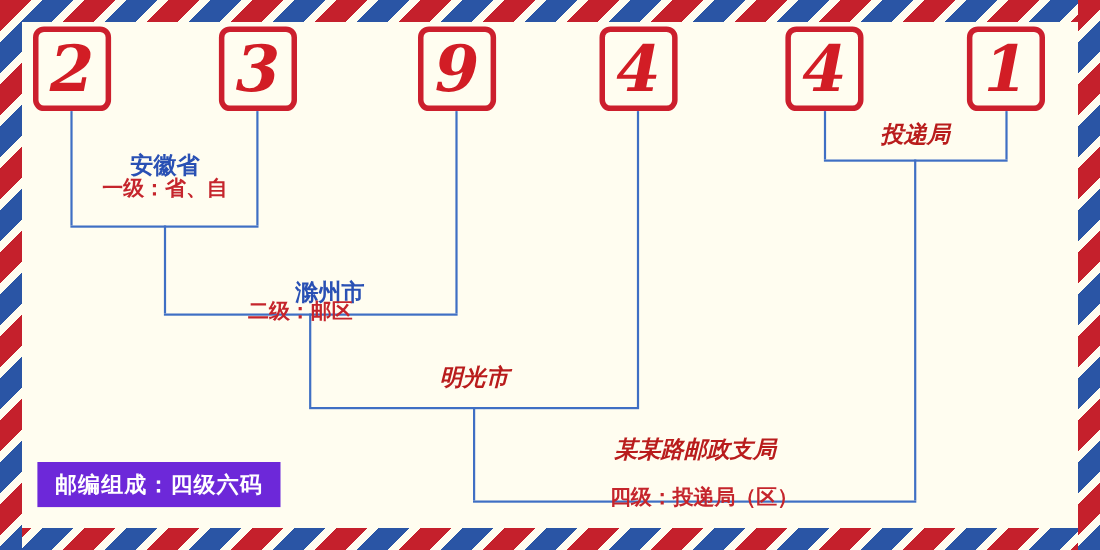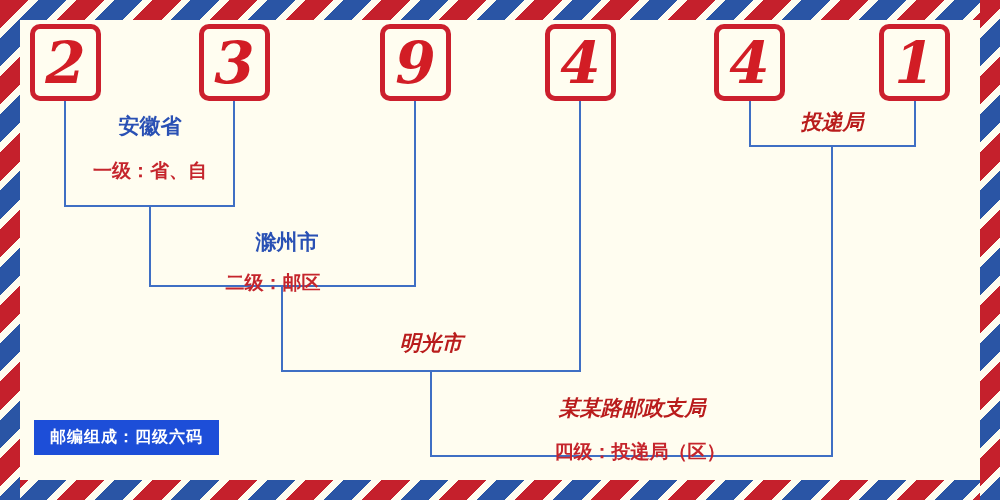--- a/index.html
+++ b/index.html
@@ -35,29 +35,29 @@
     font-size:58px; line-height:1; color:#d21d25;
   }
 
   
   .vline { position:absolute; width:2px; background:#3f6fc4; }
   .hline { position:absolute; height:2px; background:#3f6fc4; }
 
   
   .name, .desc { position:absolute; transform:translateX(-50%); white-space:nowrap; }
   .name { font-weight:bold; font-size:21px; }
-  .name-blue { color:#2950b4; }
+  .name-blue { color:#2950b4;margin-top:24px; }
   .name-dark { color:#b91c1c;font-style:italic; }
   .desc { font-size:19px; font-weight:bold; color:#c5252c;margin-top:14px; }
 
   
   .badge {
     position:absolute; left:34px; top:420px;
-    background:#1d4ed8; color:#ffffff;
-    font-size:16px; font-weight:bold; padding:7px 16px;
+    background:#6d28d9; color:#ffffff;
+    font-size:20px; font-weight:bold; padding:7px 16px;
     letter-spacing:1px;
   }
 </style>
 </head>
 <body>
 
 <div class="canvas">
 
   <div class="border-strip border-h bt"></div>
   <div class="border-strip border-h bb"></div>
@@ -99,21 +99,21 @@
   <div class="vline" style="left:914px;top:101px;height:44px"></div>
   <div class="hline" style="left:749px;top:145px;width:167px"></div>
 
   <div class="vline" style="left:430px;top:370px;height:85px"></div>
   <div class="vline" style="left:831px;top:145px;height:310px"></div>
   <div class="hline" style="left:430px;top:455px;width:403px"></div>
 
   <div class="name name-blue" style="left:150px;top:112px">安徽省</div>
   <div class="desc" style="left:150px;top:144px">一级：省、自</div>
 
-  <div class="name name-blue" style="left:287px;top:228px">滁州市</div>
+  <div class="name name-blue" style="left:300px;top:228px">滁州市</div>
   <div class="desc" style="left:273px;top:256px">二级：邮区</div>
 
   <div class="name name-dark" style="left:431px;top:329px">明光市</div>
 
   <div class="name name-dark" style="left:632px;top:394px">某某路邮政支局</div>
   <div class="desc" style="left:640px;top:425px">四级：投递局（区）</div>
 
   <div class="name name-dark" style="left:832px;top:108px">投递局</div>
 
   <div class="badge">邮编组成：四级六码</div>

